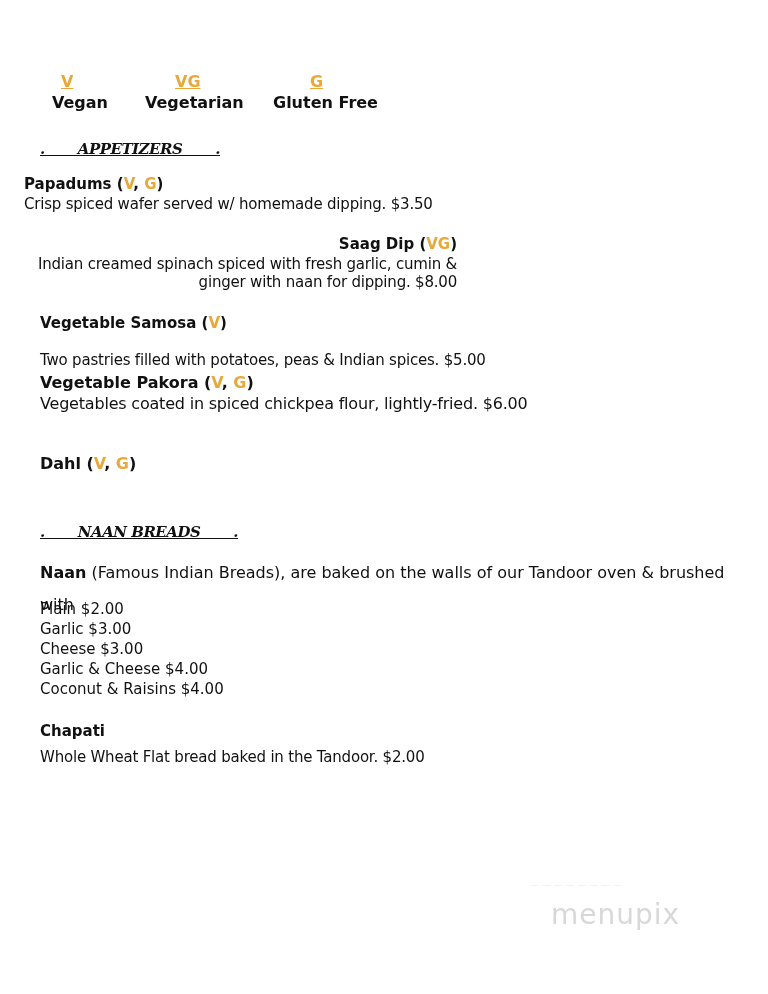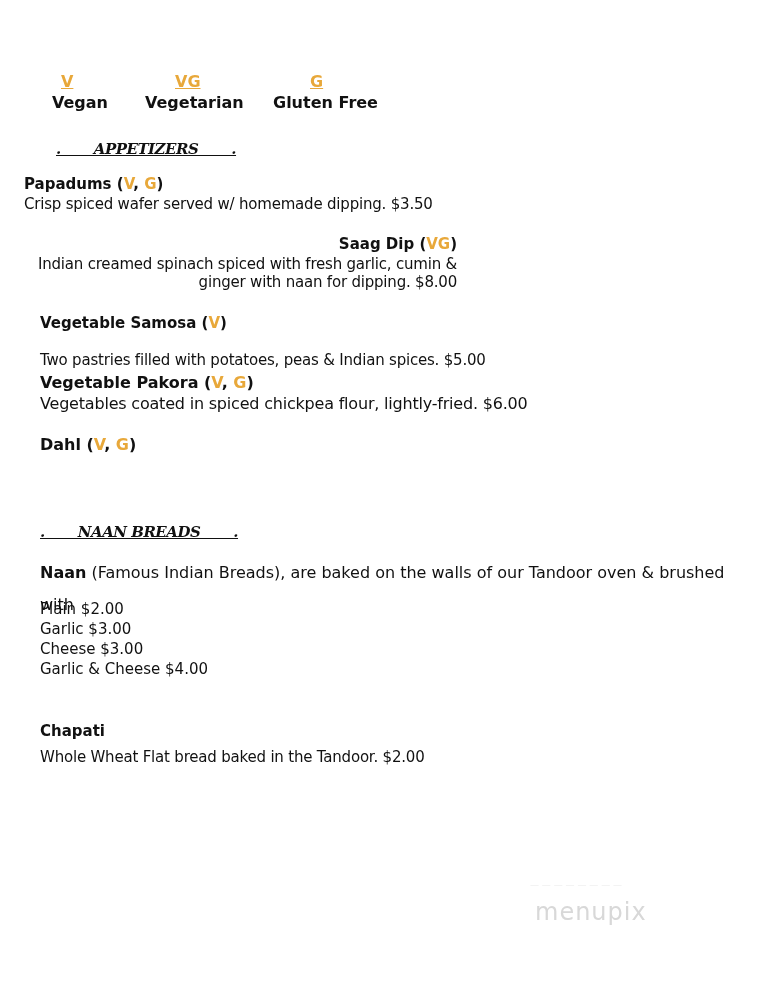--- a/index.html
+++ b/index.html
@@ -8,36 +8,36 @@
   .abs { position:absolute; }
   .legend-code { color:#e8a83a; font-weight:bold; font-size:16px; text-decoration:underline; }
   .legend-label { font-weight:bold; font-size:16px; }
   .section { font-family:"DejaVu Serif", serif; font-style:italic; font-weight:bold; font-size:15px;
              text-decoration:underline; white-space:pre; letter-spacing:-0.5px; }
   .name { font-weight:bold; font-size:15px; }
   .desc { font-size:15px; letter-spacing:-0.2px; }
   .big .name, .big .desc { font-size:16px; }
   .code { color:#e8a83a; }
   .line { font-size:15px; line-height:20px; }
-  .watermark { color:#d8d8d8; font-size:24px; letter-spacing:1px; }
+  .watermark { color:#d8d8d8; font-size:28px; letter-spacing:1px;margin-left:16px; }
   .watermark-small { color:#eee; font-size:9px; }
 </style>
 </head>
 <body>
 
 <div>
   <span class="abs legend-code" style="left:61px;top:72px;">V</span>
   <span class="abs legend-label" style="left:52px;top:93px;">Vegan</span>
   <span class="abs legend-code" style="left:175px;top:72px;">VG</span>
   <span class="abs legend-label" style="left:145px;top:93px;">Vegetarian</span>
   <span class="abs legend-code" style="left:310px;top:72px;">G</span>
   <span class="abs legend-label" style="left:273px;top:93px;">Gluten Free</span>
 </div>
 
-<div class="abs section" style="left:56px;top:140px;">.       APPETIZERS       .</div>
+<div class="abs section" style="left:40px;top:140px;">.       APPETIZERS       .</div>
 
 <div class="abs" style="left:24px;top:175px;">
   <div class="name"><span>Papadums</span> (<span class="code">V</span>, <span class="code">G</span>)</div>
   <div class="desc" style="margin-top:2px;">Crisp spiced wafer served w/ homemade dipping. $3.50</div>
 </div>
 
 <div class="abs" style="left:40px;top:235px;text-align:right;">
   <div class="name"><span>Saag Dip</span> (<span class="code">VG</span>)</div>
   <div class="desc" style="margin-top:2px;margin-left:-2px;">Indian creamed spinach spiced with fresh garlic, cumin &amp;</div>
   <div class="desc">ginger with naan for dipping.  $8.00</div>
@@ -46,35 +46,36 @@
 <div class="abs" style="left:40px;top:314px;">
   <div class="name"><span>Vegetable Samosa</span> (<span class="code">V</span>)</div>
   <div class="desc" style="margin-top:19px;">Two pastries filled with potatoes, peas &amp;  Indian spices. $5.00</div>
 </div>
 
 <div class="abs big" style="left:40px;top:373px;">
   <div class="name"><span>Vegetable Pakora</span> (<span class="code">V</span>, <span class="code">G</span>)</div>
   <div class="desc" style="margin-top:2px;">Vegetables coated in spiced chickpea flour, lightly-fried. $6.00</div>
 </div>
 
-<div class="abs big" style="left:40px;top:435px;">
+<div class="abs big" style="left:40px;top:454px;">
   <div class="name"><span>Dahl</span> (<span class="code">V</span>, <span class="code">G</span>)</div>
 </div>
 
 <div class="abs section" style="left:40px;top:523px;">.       NAAN BREADS       .</div>
 
 <div class="abs" style="left:40px;top:557px;width:700px;">
   <div class="line" style="font-size:16px;line-height:32px;"><b>Naan</b><span> (Famous Indian Breads), are baked on the walls of our Tandoor oven &amp; brushed with</span></div>
 </div>
 
 <div class="abs" style="left:40px;top:599px;">
   <div class="line">Plain $2.00</div>
   <div class="line">Garlic $3.00</div>
   <div class="line">Cheese $3.00</div>
   <div class="line">Garlic &amp; Cheese $4.00</div>
+  <div class="line">Coconut &amp; Raisins $4.00</div>
 </div>
 
 <div class="abs" style="left:40px;top:722px;">
   <div class="name">Chapati</div>
   <div class="desc" style="margin-top:8px;">Whole Wheat Flat bread baked in the Tandoor. $2.00</div>
 </div>
 
 <div class="abs watermark-small" style="left:530px;top:880px;">— — — — — — — —</div>
 <div class="abs watermark" style="left:535px;top:898px;">menupix</div>
 

